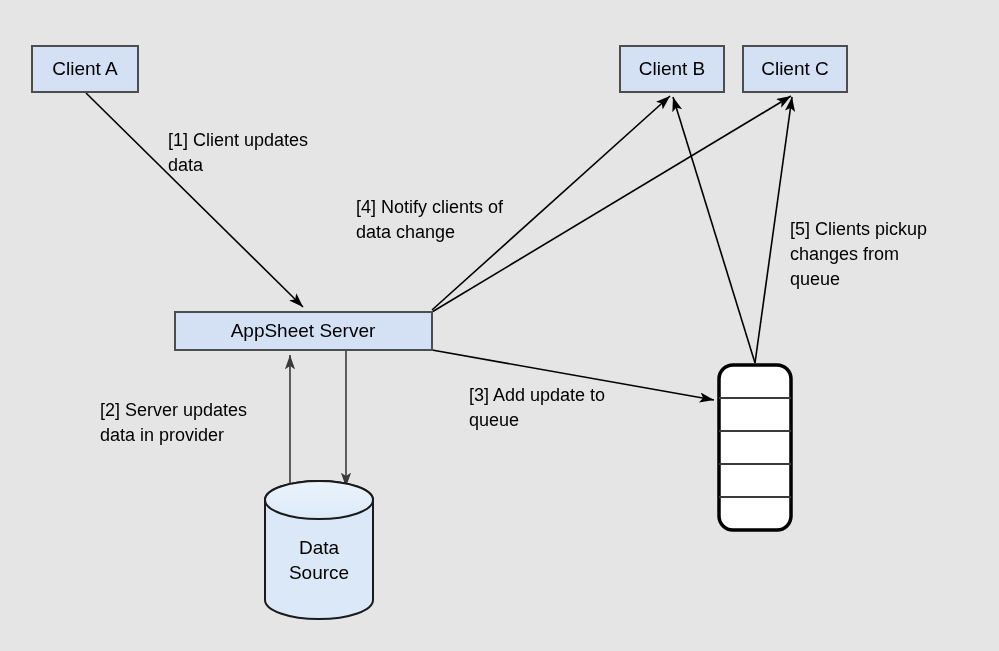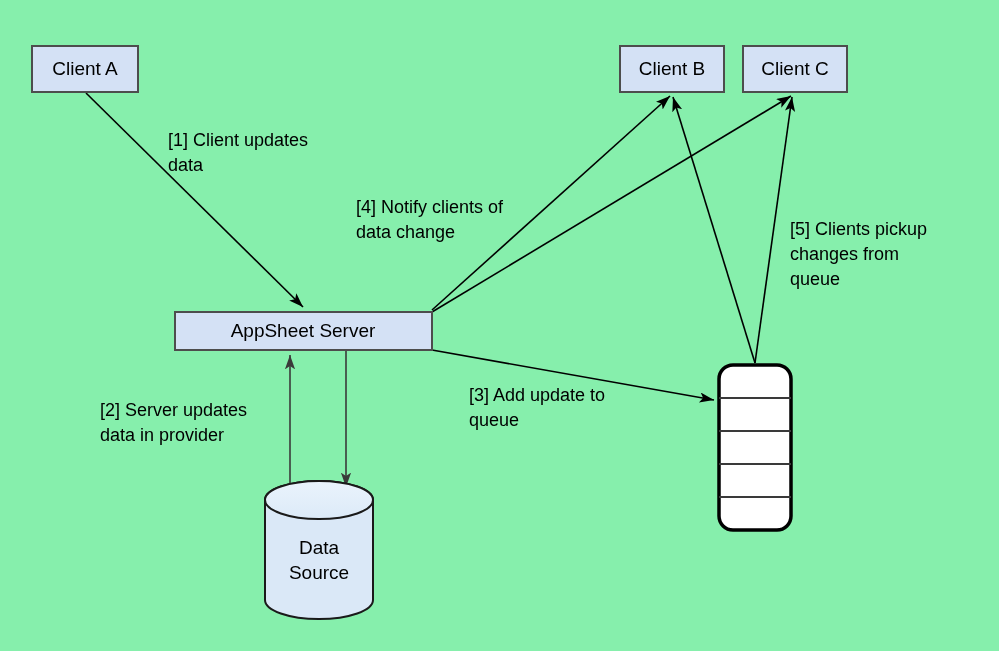--- a/index.html
+++ b/index.html
@@ -7,21 +7,21 @@
     padding: 0;
     background: #ffffff;
   }
   body {
     font-family: "Liberation Sans", sans-serif;
   }
   #canvas {
     position: relative;
     width: 999px;
     height: 651px;
-    background: #86efac;
+    background: #e5e5e5;
     overflow: hidden;
   }
   #diagram-svg {
     position: absolute;
     left: 0;
     top: 0;
     width: 999px;
     height: 651px;
   }
   .node-label {

